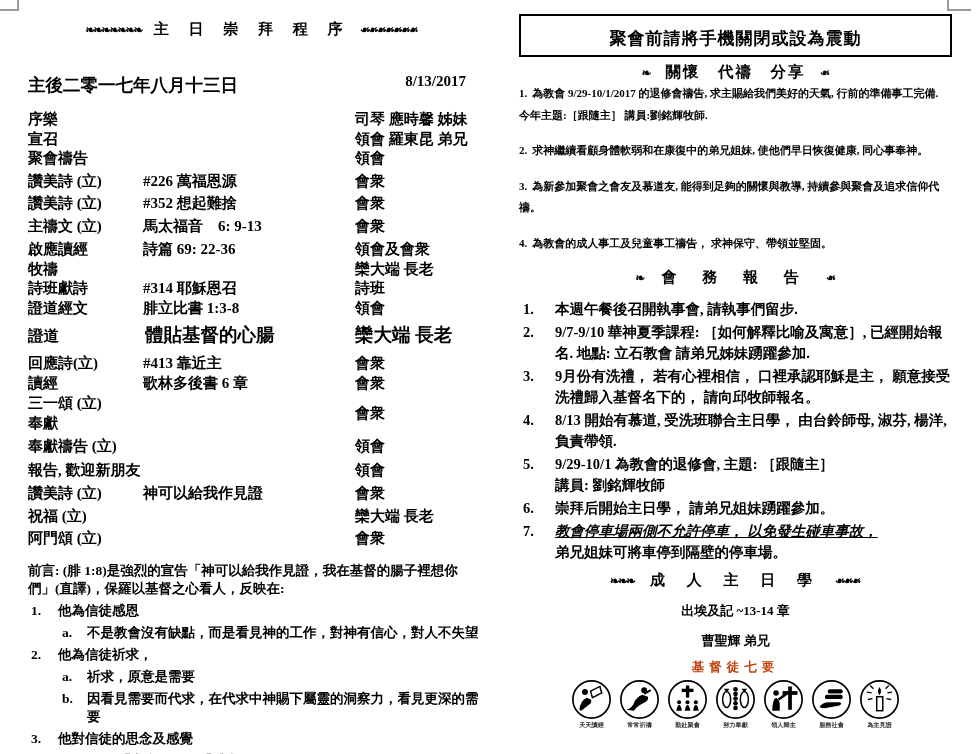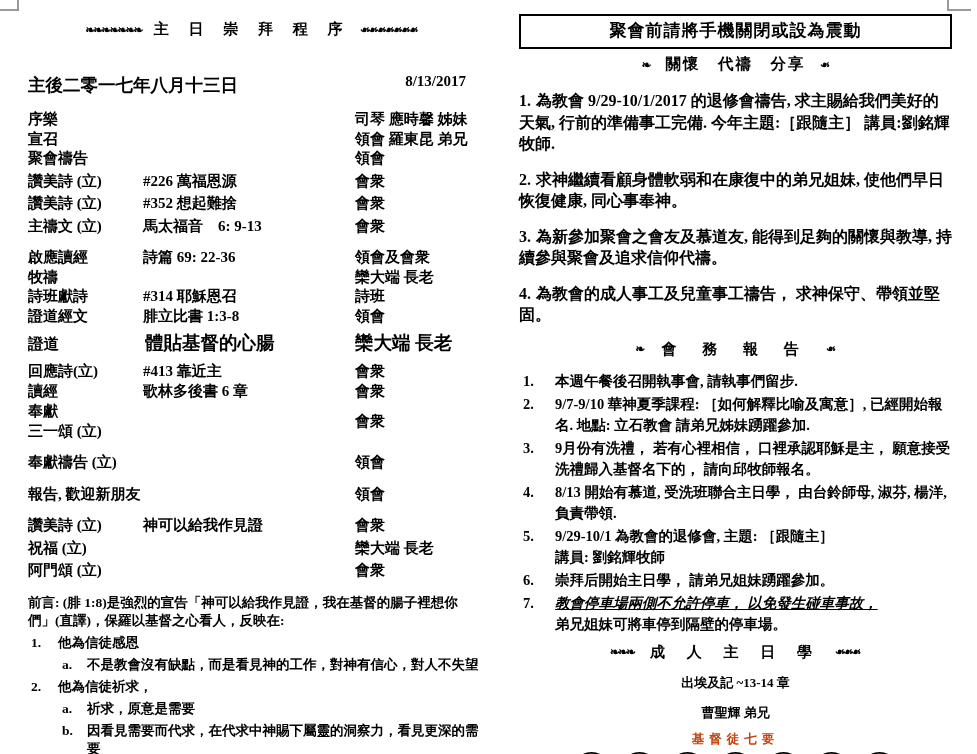--- a/index.html
+++ b/index.html
@@ -23,43 +23,43 @@
   .mir{transform:scaleX(-1)}
 
   .daterow{display:flex;justify-content:space-between;align-items:flex-start;margin-bottom:13px;padding-right:10px}
   .datecn{font-size:17.5px}
   .dateen{font-size:15px}
 
   .prow{display:flex;align-items:baseline;line-height:19.5px;font-size:15px}
   .c1{width:115px;flex:none}
   .c2{width:212px;flex:none}
   .c3{flex:1}
-  .sp2{margin-top:12px}.sp3{margin-top:3px}.sp4{}
+  .sp2{margin-top:4px}.sp3{margin-top:3px}.sp4{}
   .sermon{font-size:18.5px;line-height:26px;margin:4px 0 5px}
   .sermon .c1{font-size:15.5px;width:117px}
   .sermon .c2{width:210px}
 
   .ogroup{display:flex;align-items:center;font-size:15px;line-height:19.5px;margin-top:1px}
   .oleft{width:327px;flex:none}
   .owho{flex:1}
 
   .preface{margin-top:13px;font-size:13.5px;line-height:18px;width:452px}
   .pitem{display:flex;margin-top:4px}
   .pnum{width:27px;flex:none;padding-left:3px}
   .ptext{flex:1}
   .psub{display:flex;margin-left:34px;margin-top:4px}
   .psnum{width:25px;flex:none}
   .squig{text-decoration-line:underline;text-decoration-style:wavy;
          text-decoration-color:#4365d6;text-decoration-thickness:1px;text-underline-offset:3px}
 
-  .phonebox{border:2px solid #000;text-align:center;font-size:17px;padding:3px 0 5px;letter-spacing:1px}
+  .phonebox{border:2px solid #000;text-align:center;font-size:17px;padding:11px 0 5px;letter-spacing:1px}
   .subtt{display:flex;justify-content:center;align-items:center;gap:16px;margin-top:5px;font-size:15.5px}
   .stext{letter-spacing:2px}
 
-  .prayers{margin-top:15px;font-size:16px;line-height:21.5px}
+  .prayers{margin-top:0;font-size:11px;line-height:21.5px}
   .pray{margin-bottom:14px}
   .pnum2{margin-right:5px}
 
   .reptitle{display:flex;justify-content:center;align-items:center;gap:18px;margin:2px 0 12px;font-size:15px}
   .rt{letter-spacing:11px}
 
   .rep{display:flex;font-size:14.5px;line-height:21px;margin-bottom:2px}
   .rnum{width:32px;flex:none;padding-left:4px}
   .rtext{flex:1}
   .line2{display:block}
@@ -158,22 +158,22 @@
     <span class="c3">會衆</span>
   </div>
   <div class="prow">
     <span class="c1">讀經</span>
     <span class="c2">歌林多後書 6 章</span>
     <span class="c3">會衆</span>
   </div>
 
   <div class="ogroup">
     <span class="oleft">
+      <div>三一頌 (立)</div>
       <div>奉獻</div>
-      <div>三一頌 (立)</div>
     </span>
     <span class="owho">會衆</span>
   </div>
 
   <div class="prow sp2">
     <span class="c1">奉獻禱告 (立)</span>
     <span class="c2"></span>
     <span class="c3">領會</span>
   </div>
   <div class="prow sp2">

